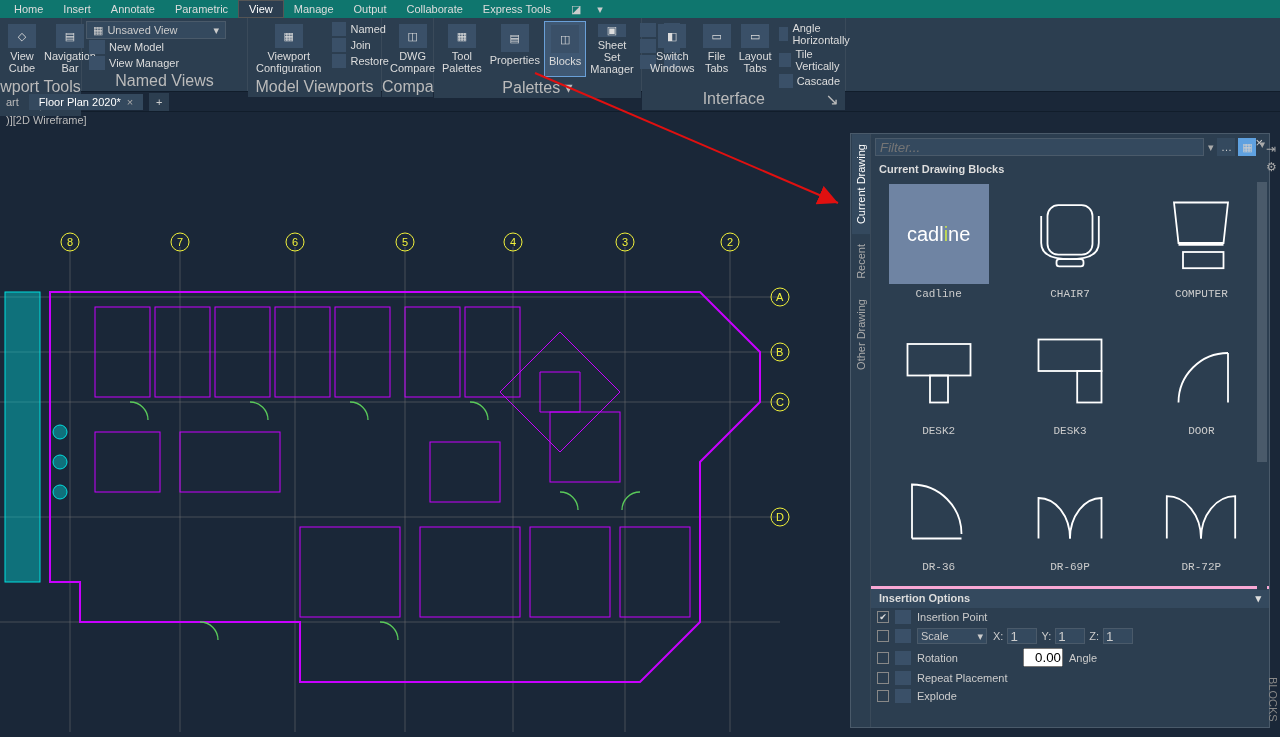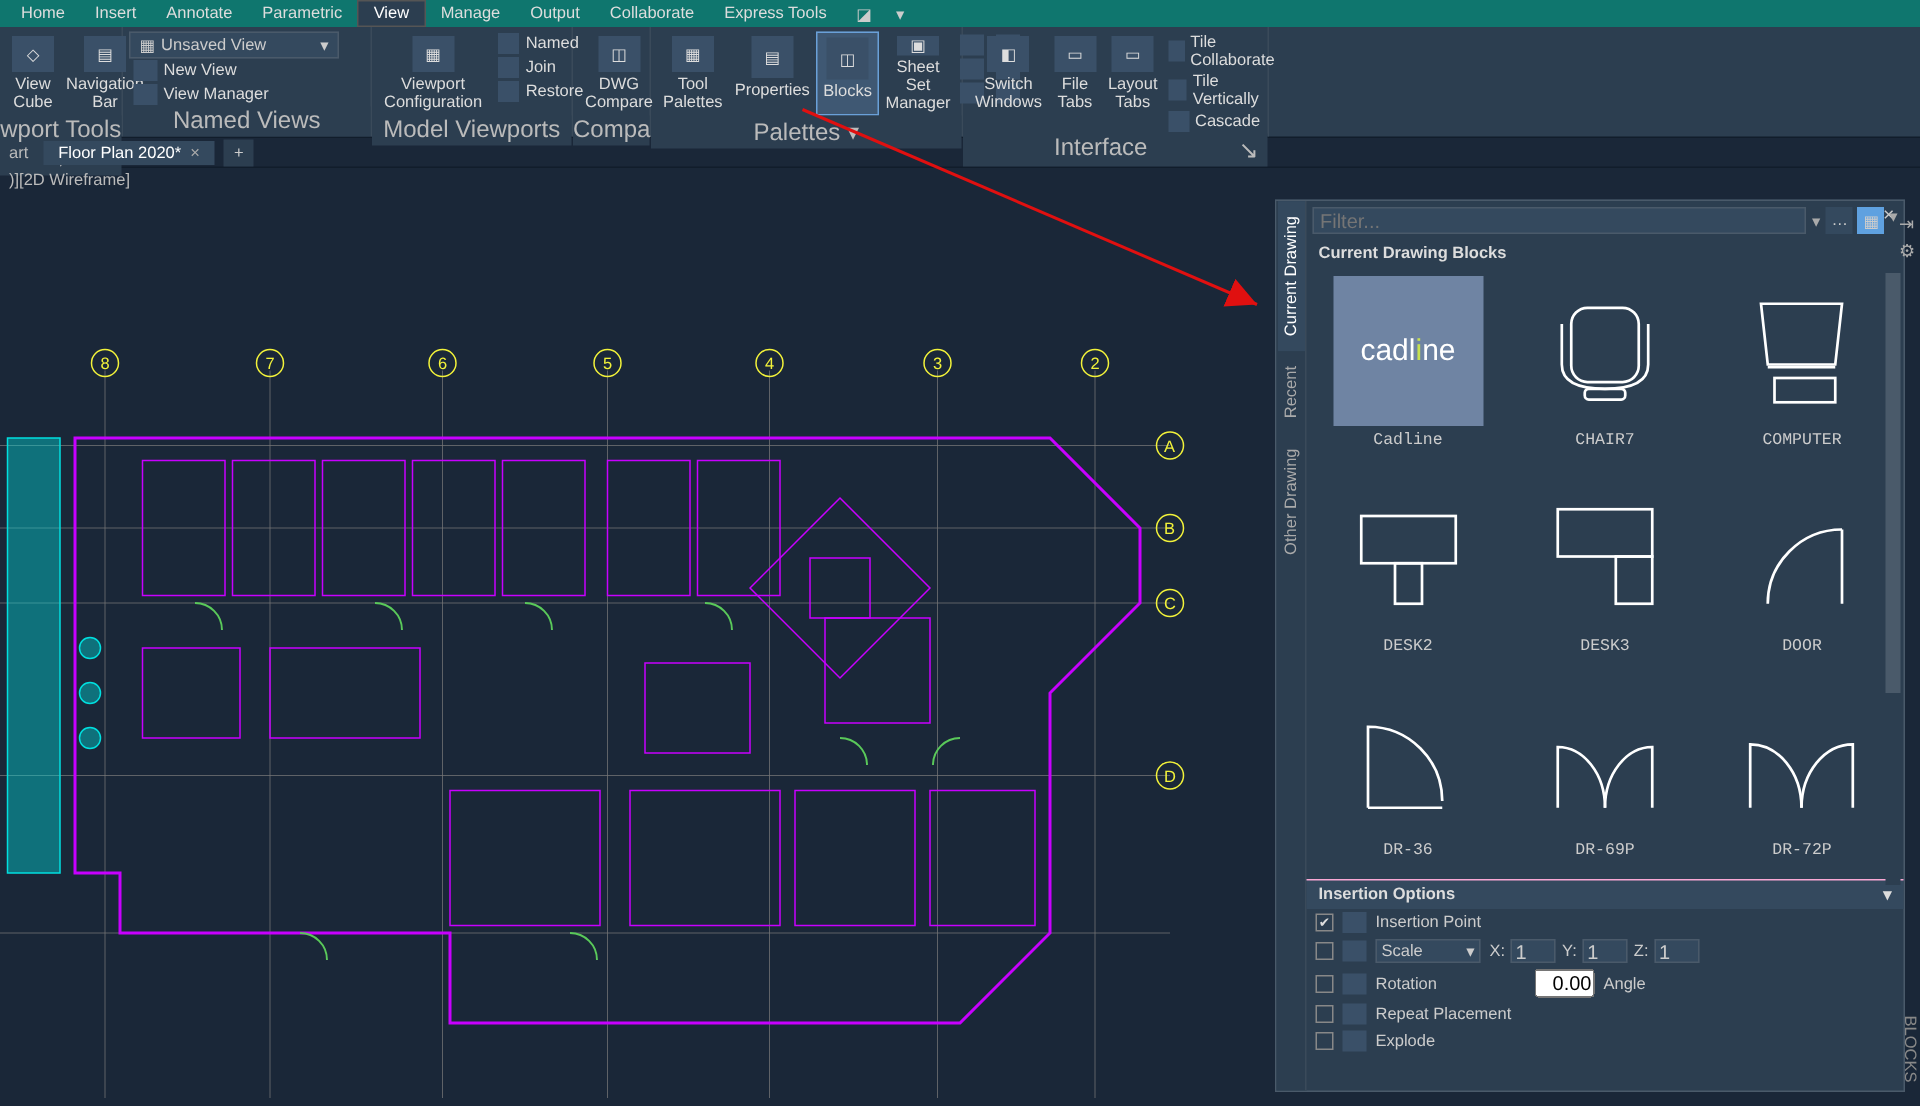--- a/index.html
+++ b/index.html
@@ -179,20 +179,21 @@
   .pal-top-row {
     display:flex; align-items:center;
     padding:4px;
     gap:4px;
   }
   .filter-input {
     flex:1;
     background:#34495e;
     border:1px solid #4a5a6a;
     color:#22c55e;
+    font-style:italic;
     padding:2px 4px;
     height:18px;
   }
   .pal-top-icons {
     display:flex; gap:3px;
   }
   .pal-top-ico {
     width:18px; height:18px;
     background:#34495e;
     display:flex; align-items:center; justify-content:center;
@@ -241,21 +242,21 @@
     width:10px;
     background:#4a5a6a;
     height:280px;
   }
   
   .insert-head {
     background:#34495e;
     padding:3px 8px;
     font-weight:bold;
     color:#ddd;
-    border-top:1px solid #f9a8d4;
+    border-top:3px solid #f9a8d4;
   }
   .opt-row {
     display:flex;
     align-items:center;
     padding:2px 6px;
     gap:6px;
   }
   .chk {
     width:12px; height:12px;
     border:1px solid #888;
@@ -345,21 +346,21 @@
 
   <div class="panel" style="width:166px">
     <div class="panel-body" style="flex-direction:column;align-items:stretch">
       <div class="unsaved-view">
         <span style="margin-right:4px">▦</span>
         <span style="flex:1">Unsaved View</span>
         <span>▾</span>
       </div>
       <div class="small-row">
           <div class="small-ico"></div>
-          <span>New View</span>
+          <span>New Model</span>
         </div>
       <div class="small-row">
           <div class="small-ico"></div>
           <span>View Manager</span>
         </div>
     </div>
     <div class="panel-title">Named Views</div>
   </div>
 
   <div class="panel" style="width:134px">
@@ -445,21 +446,21 @@
 Tabs</div>
       </div>
       <div class="big-btn">
         <div class="ico">▭</div>
         <div style="white-space:pre-line">Layout
 Tabs</div>
       </div>
       <div style="display:flex;flex-direction:column">
         <div class="small-row">
             <div class="small-ico tiny"></div>
-            <span>Tile Collaborate</span>
+            <span>Angle Horizontally</span>
           </div>
         <div class="small-row">
             <div class="small-ico tiny"></div>
             <span>Tile Vertically</span>
           </div>
         <div class="small-row">
             <div class="small-ico tiny"></div>
             <span>Cascade</span>
           </div>
       </div>

